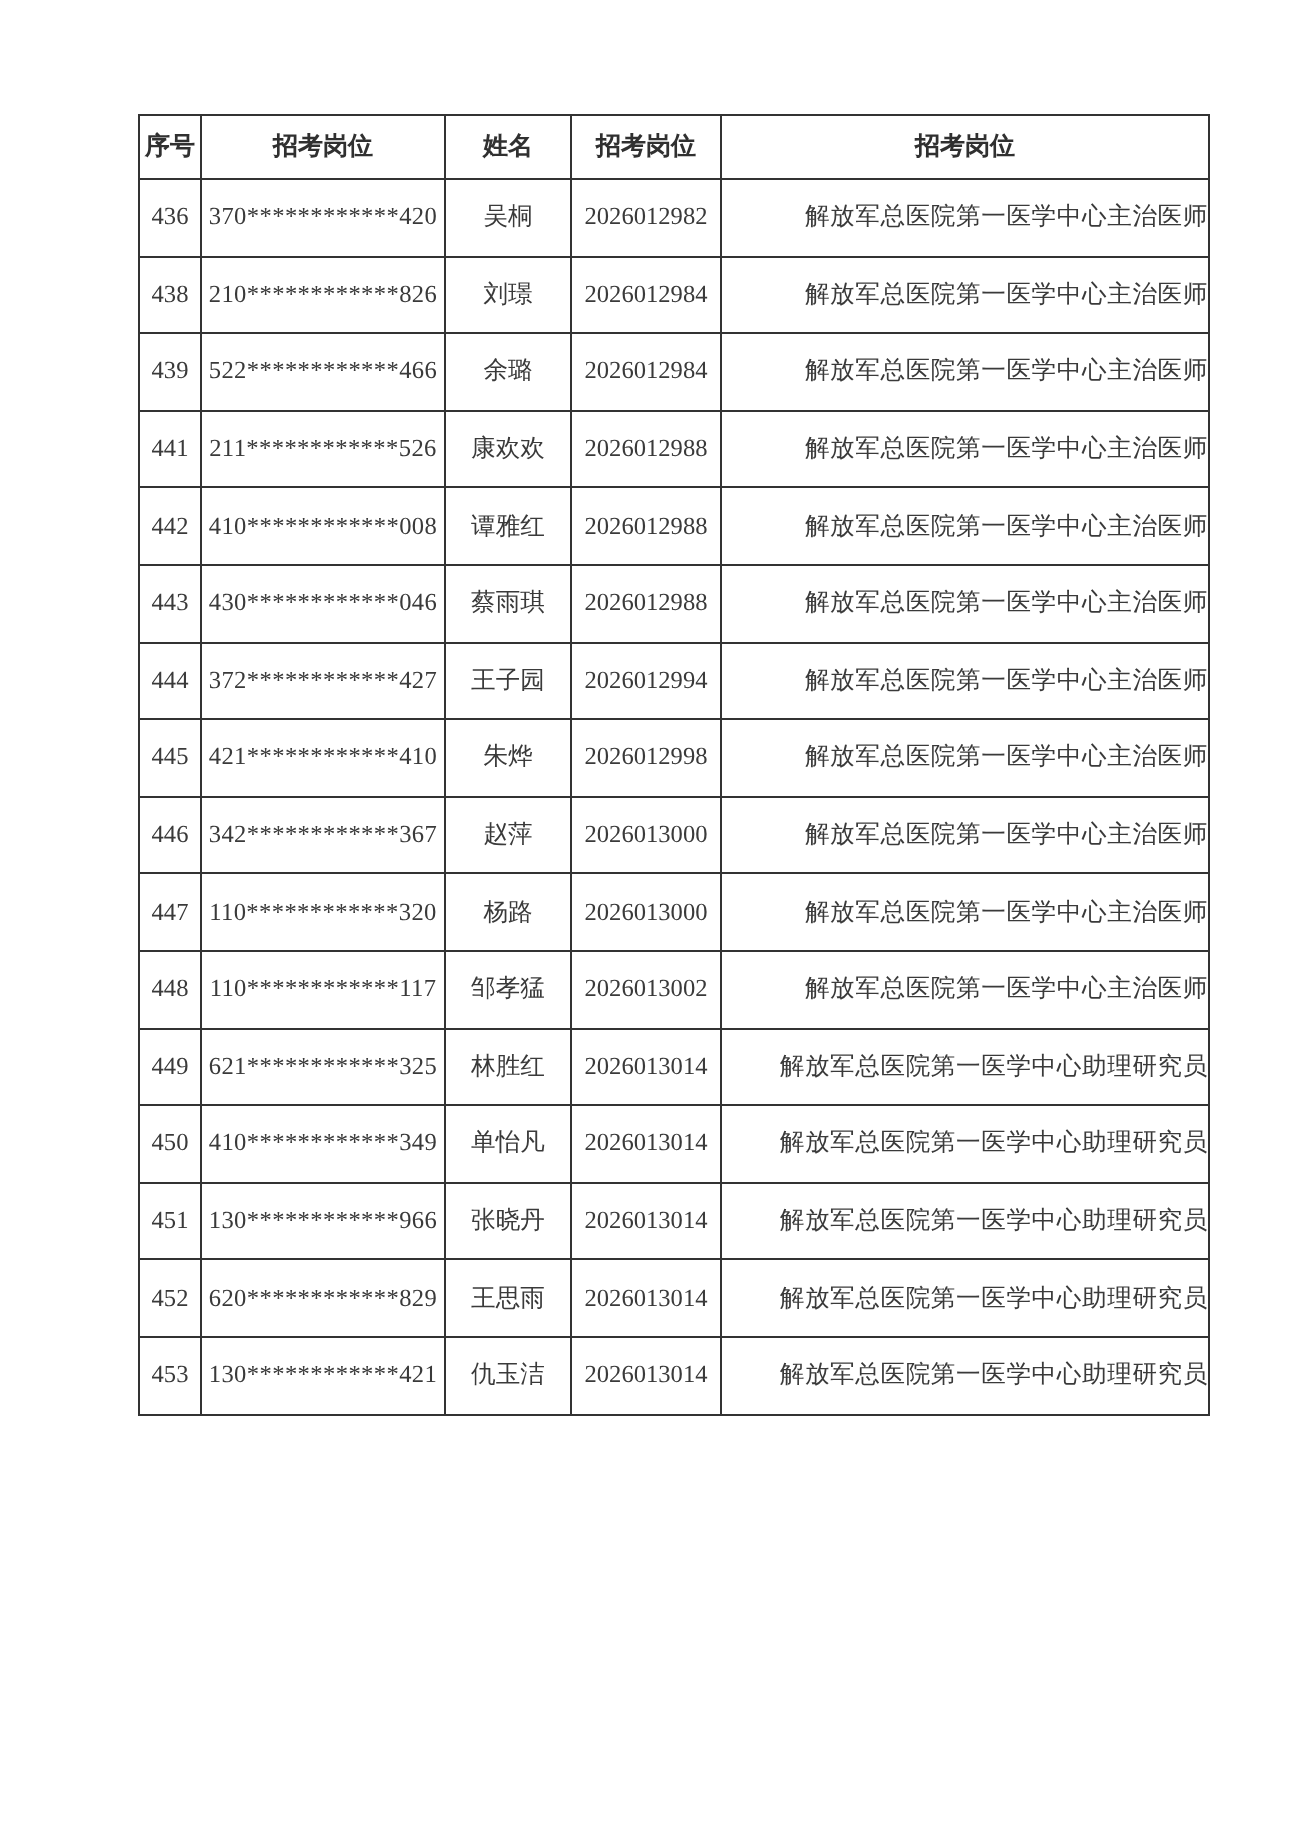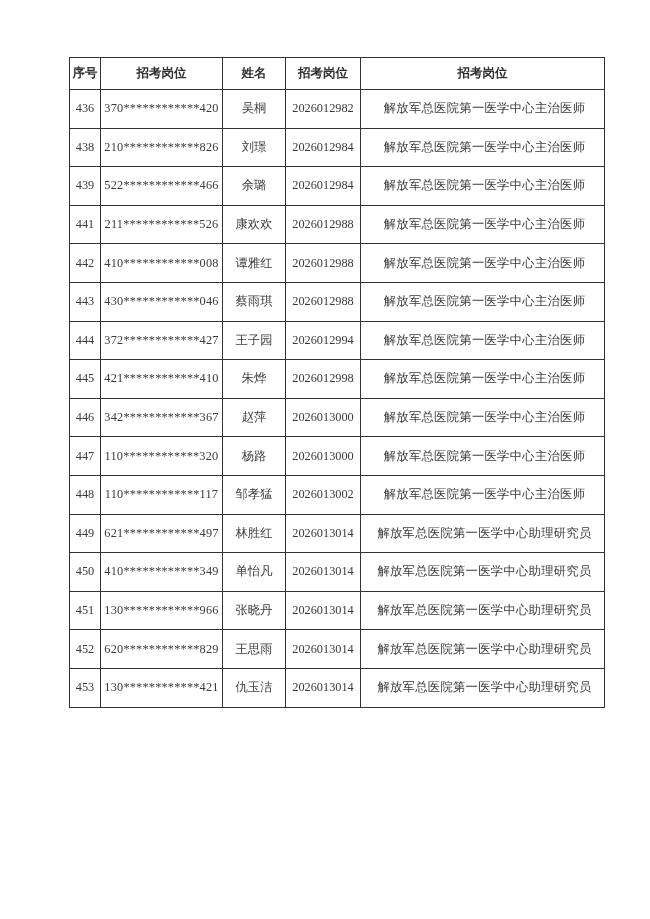--- a/index.html
+++ b/index.html
@@ -43,21 +43,21 @@
     text-align: center;
     color: #303030;
   }
   table.roster td {
     height: 37.6px;
     font-size: 12.3px;
     text-align: center;
     vertical-align: middle;
   }
   table.roster td.col-4 {
-    text-align: center;
+    text-align: right;
     padding-left: 4px;
     letter-spacing: 0.3px;
   }
   table.roster td.col-1 {
     letter-spacing: 0.2px;
   }
 </style>
 </head>
 <body>
 
@@ -152,21 +152,21 @@
         </tr>
         <tr>
           <td class="col-0">448</td>
           <td class="col-1">110************117</td>
           <td class="col-2">邹孝猛</td>
           <td class="col-3">2026013002</td>
           <td class="col-4">解放军总医院第一医学中心主治医师</td>
         </tr>
         <tr>
           <td class="col-0">449</td>
-          <td class="col-1">621************497</td>
+          <td class="col-1">621************325</td>
           <td class="col-2">林胜红</td>
           <td class="col-3">2026013014</td>
           <td class="col-4">解放军总医院第一医学中心助理研究员</td>
         </tr>
         <tr>
           <td class="col-0">450</td>
           <td class="col-1">410************349</td>
           <td class="col-2">单怡凡</td>
           <td class="col-3">2026013014</td>
           <td class="col-4">解放军总医院第一医学中心助理研究员</td>

